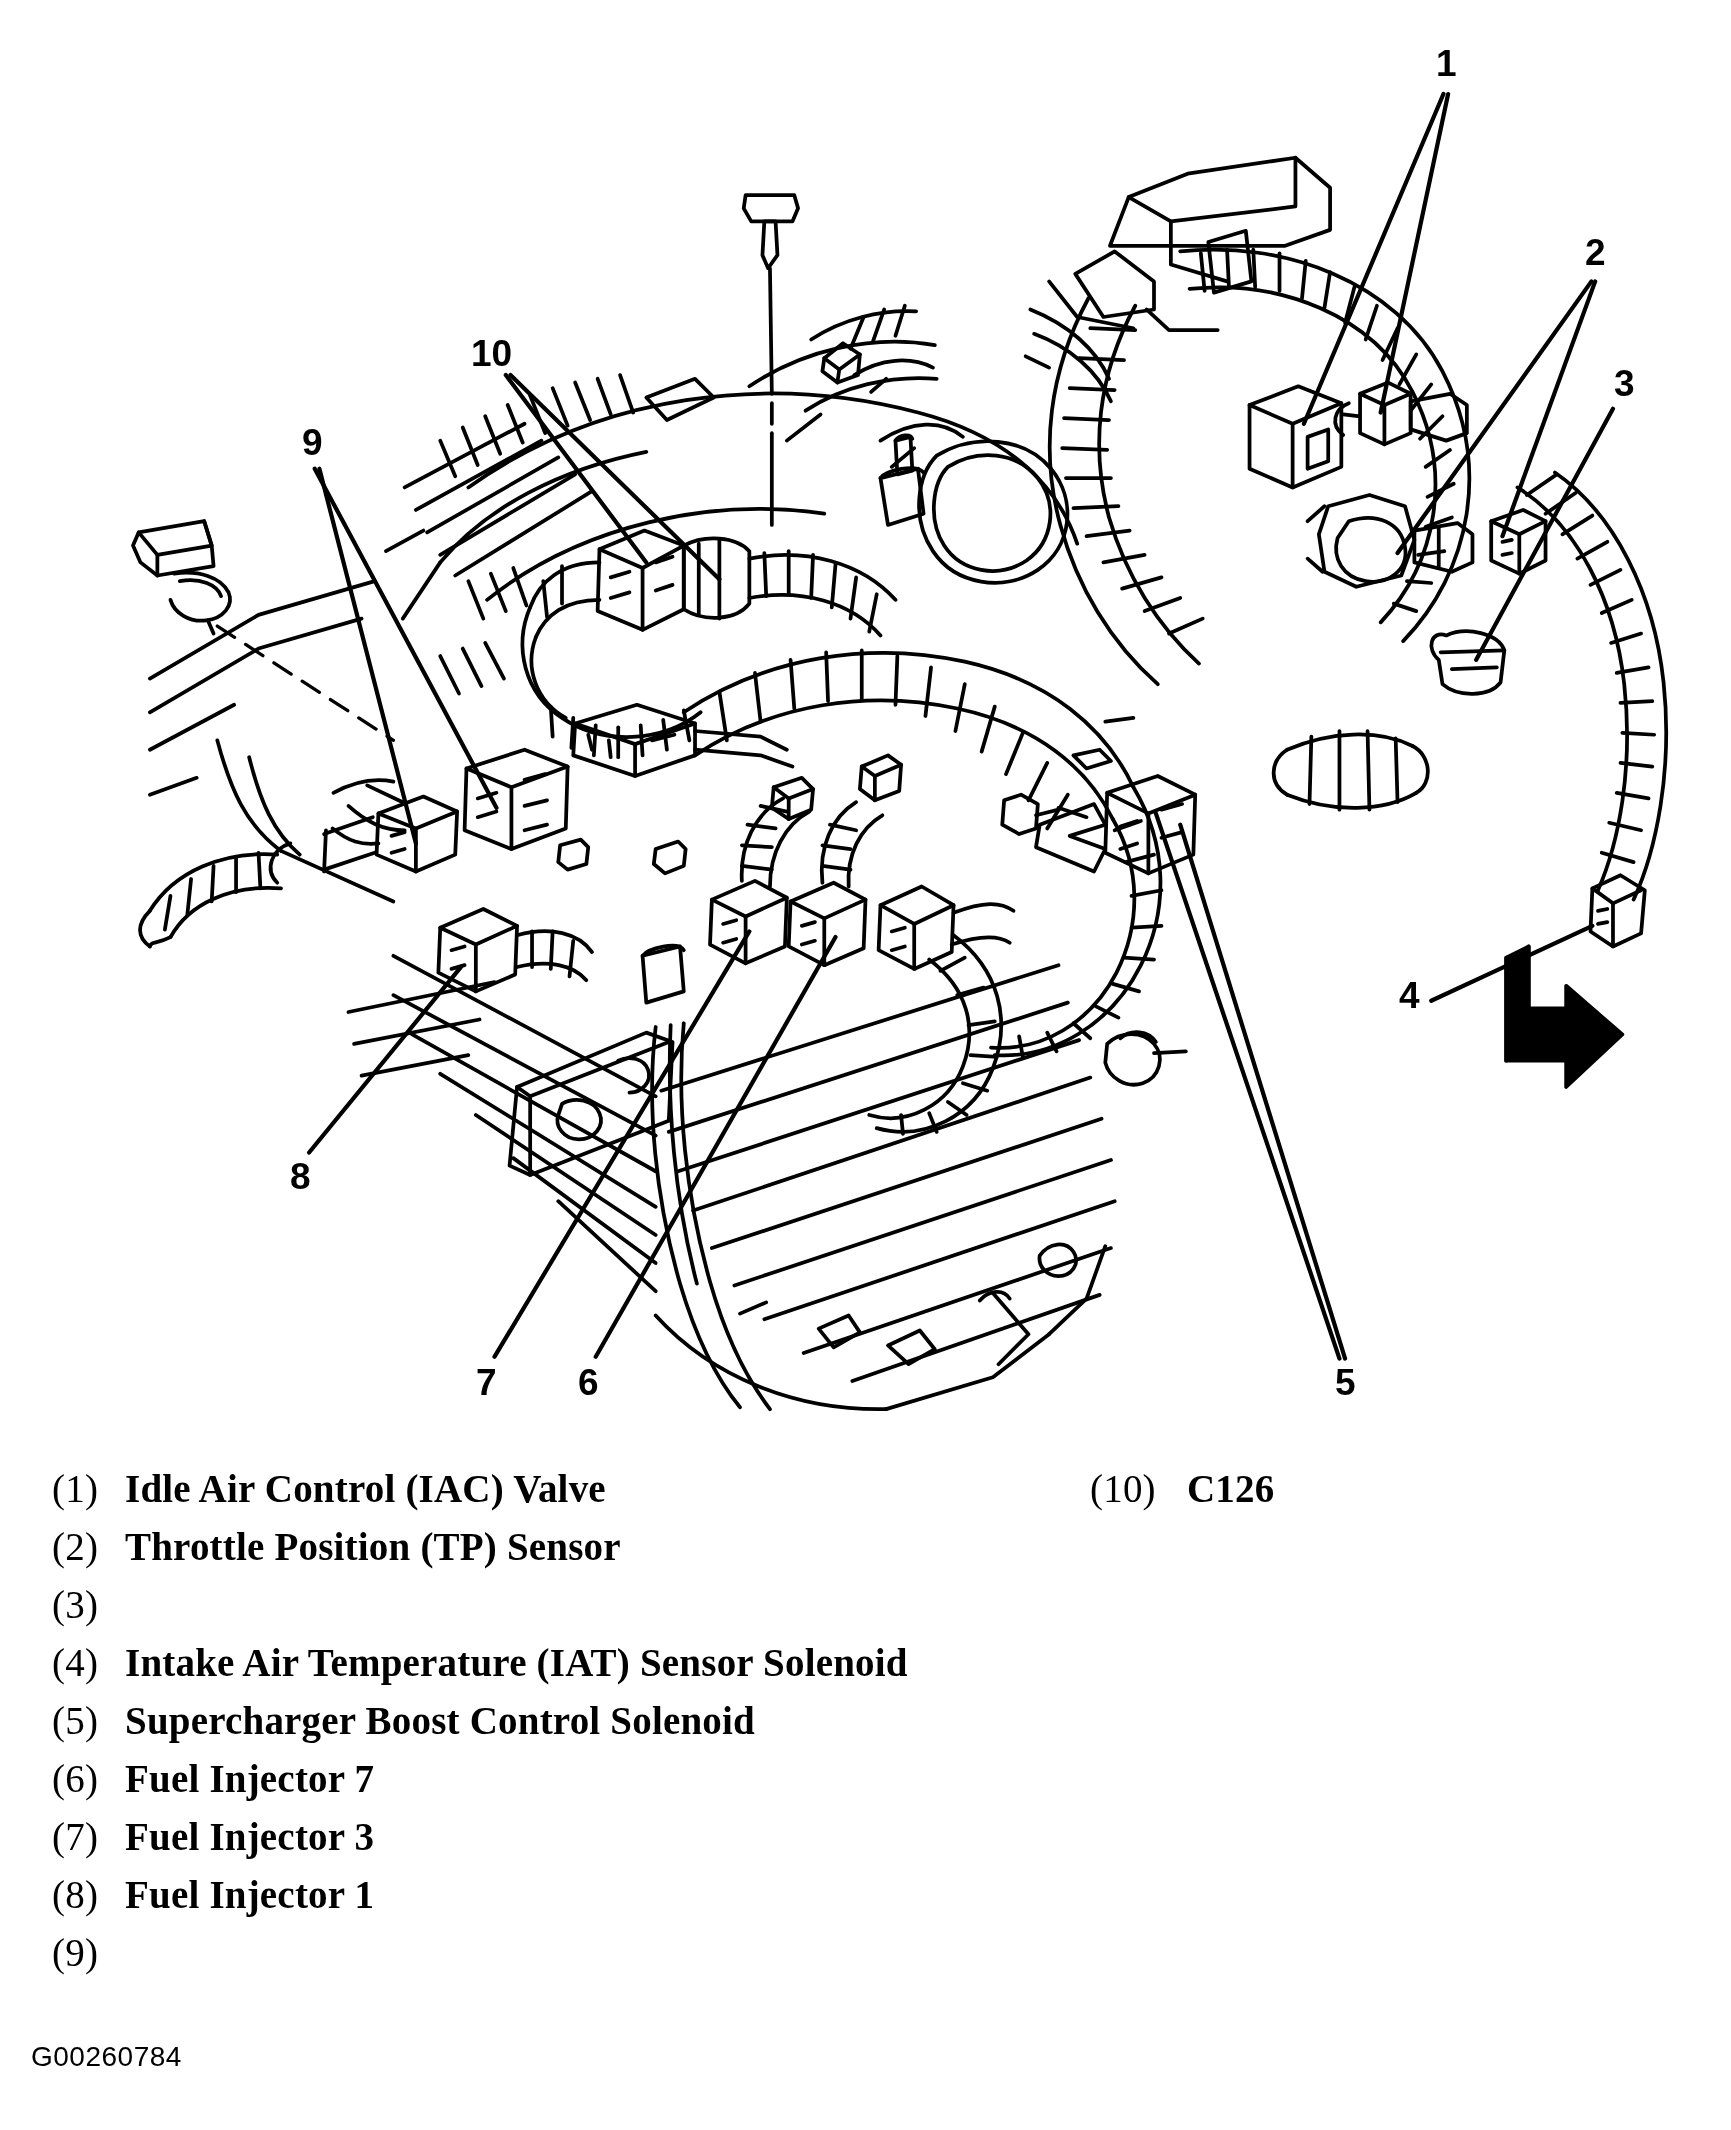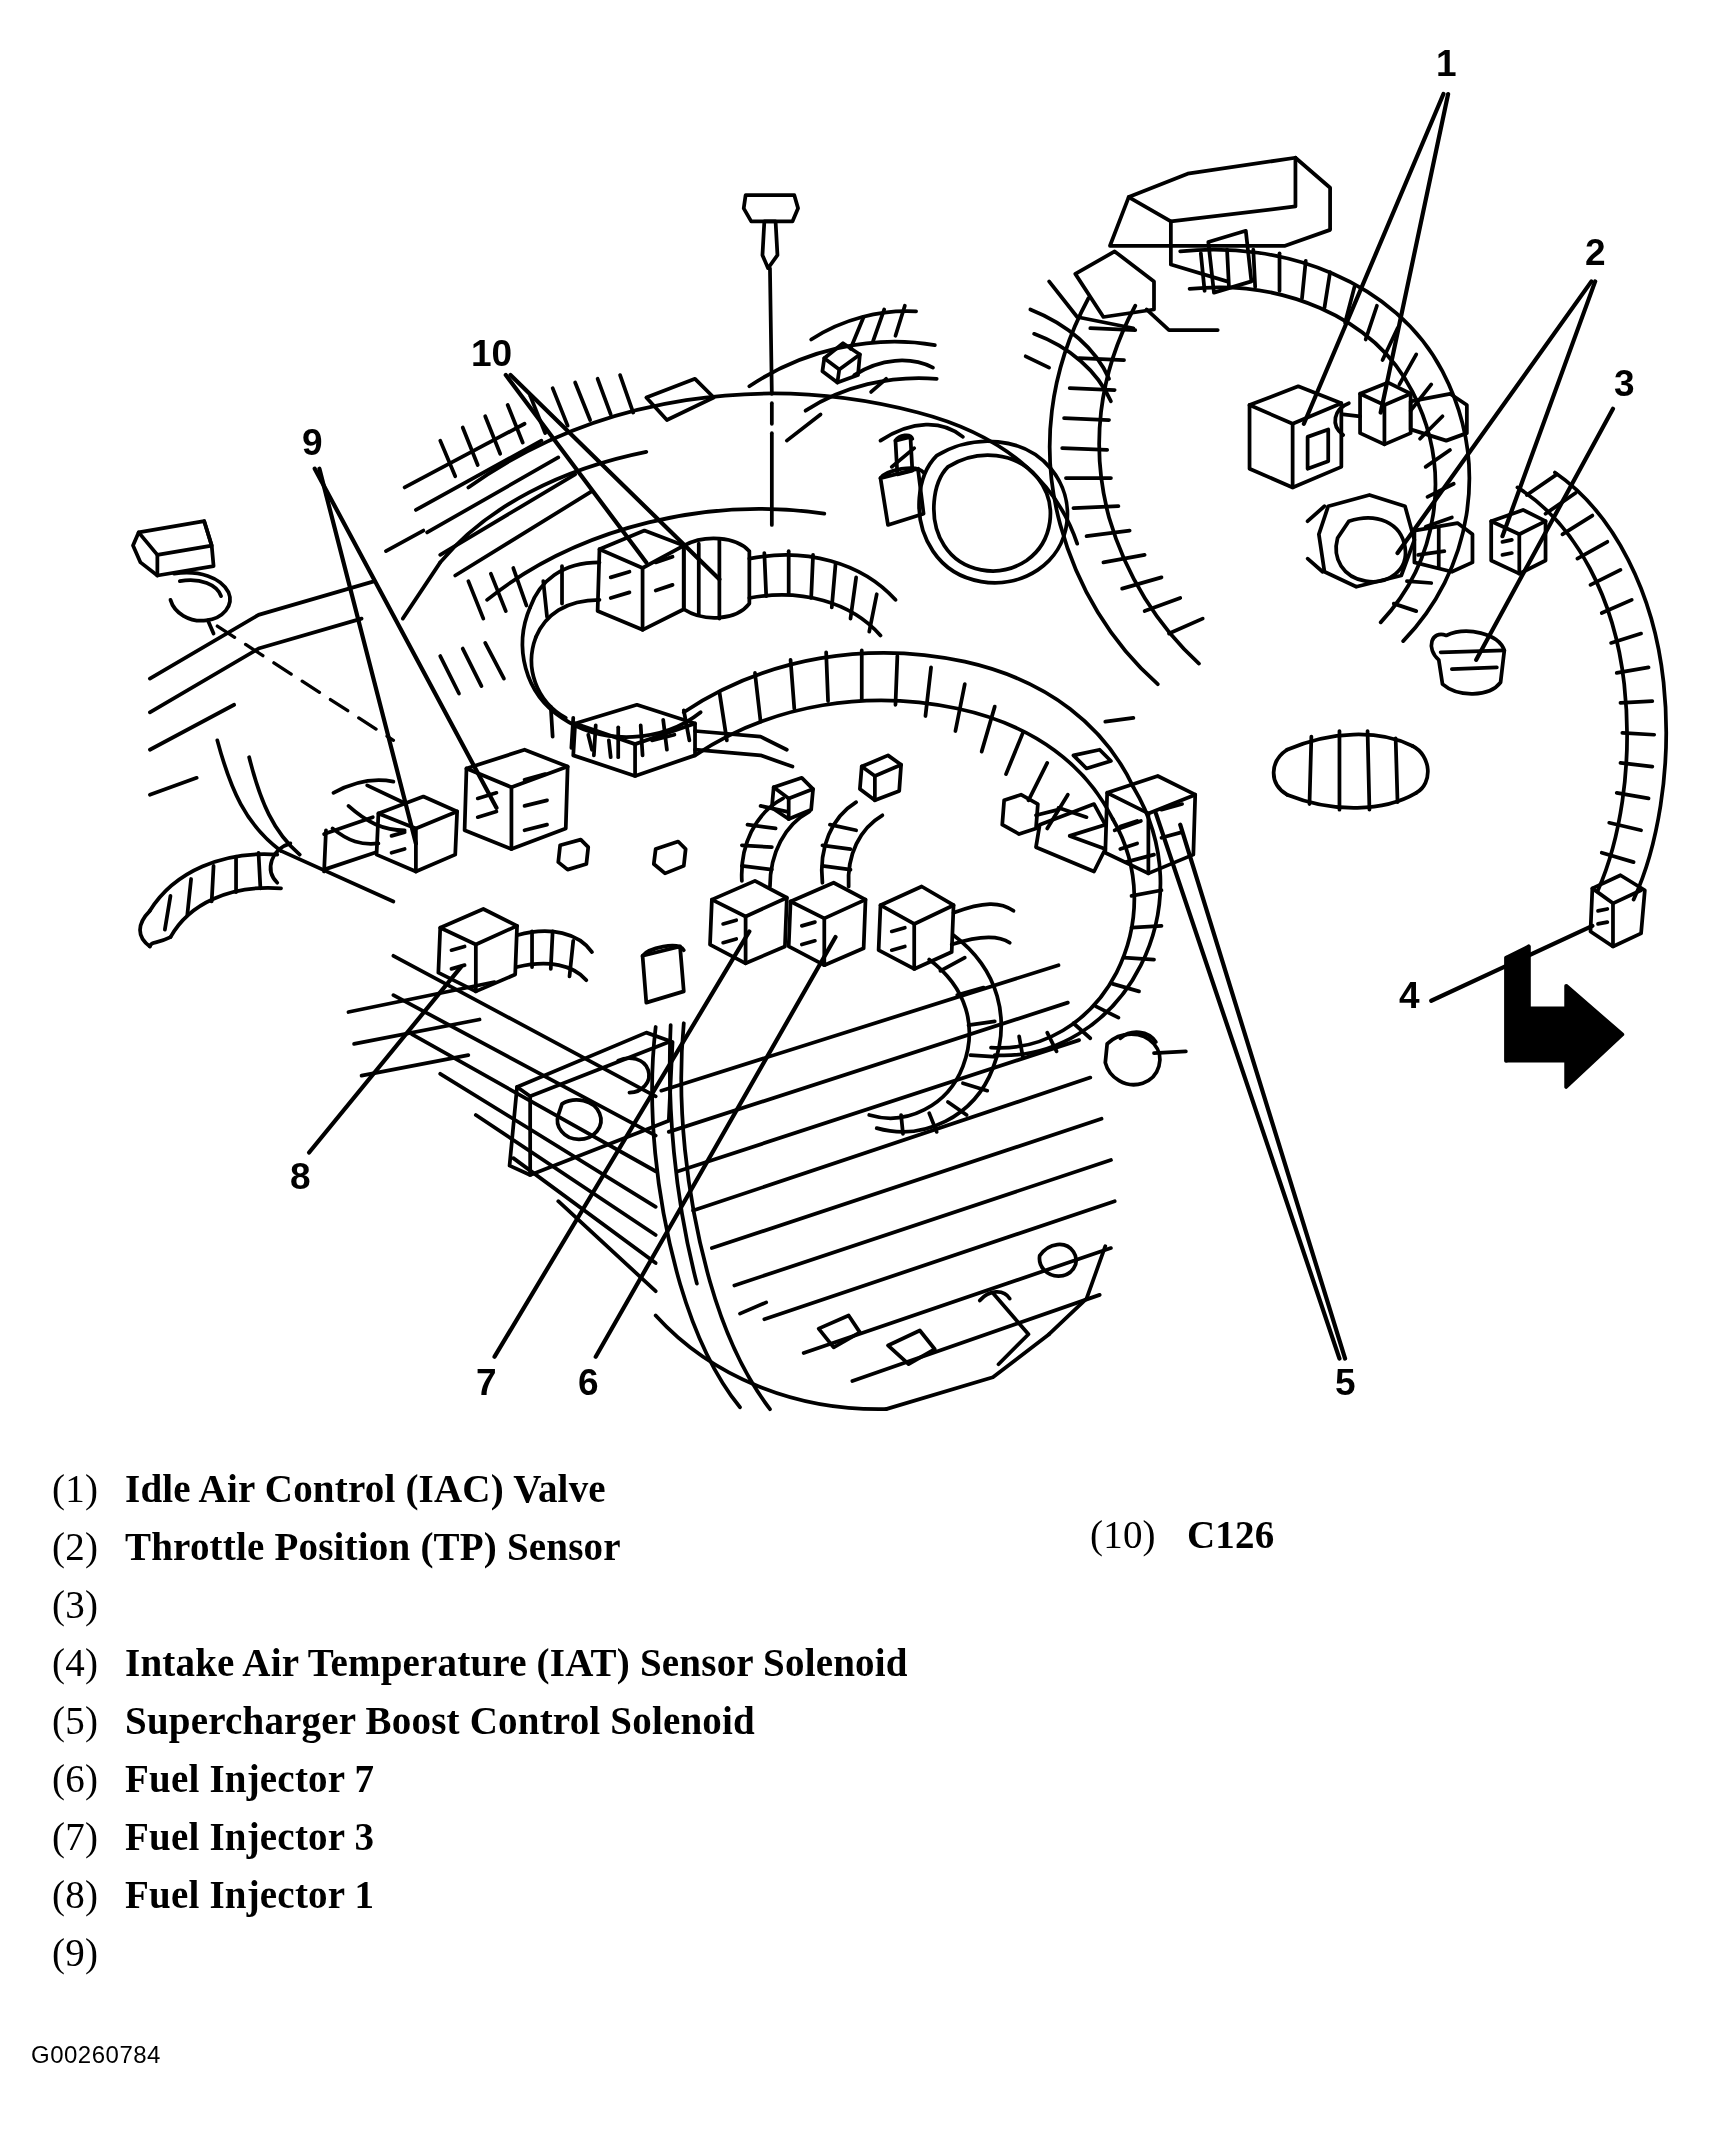--- a/index.html
+++ b/index.html
@@ -73,21 +73,21 @@
   .legend-label {
     flex: 1 1 auto;
     font-weight: bold;
   }
 
   #figure-code {
     position: absolute;
     left: 31px;
     top: 2041px;
     font-family: "Liberation Sans", sans-serif;
-    font-size: 24px;
+    font-size: 28px;
     letter-spacing: 0.5px;
     color: #000;
   }
 
   .stroke { fill: none; stroke: #000; stroke-linecap: round; stroke-linejoin: round; }
   .fillblk { fill: #000; stroke: #000; stroke-linejoin: round; }
 </style>
 </head>
 <body>
 
@@ -685,20 +685,20 @@
       <span class="legend-idx">(8)</span>
       <span class="legend-label">Fuel Injector 1</span>
     </div>
     <div class="legend-row">
       <span class="legend-idx">(9)</span>
     </div>
   </div>
 
   <div class="legend-col-right">
     <div class="legend-row">
-      <span class="legend-idx" style="width:97px;flex:0 0 97px;margin-top:46px;">(10)</span>
+      <span class="legend-idx" style="width:97px;flex:0 0 97px;">(10)</span>
       <span class="legend-label">C126</span>
     </div>
   </div>
 </div>
 
 <div id="figure-code">G00260784</div>
 
 
 </body></html>

